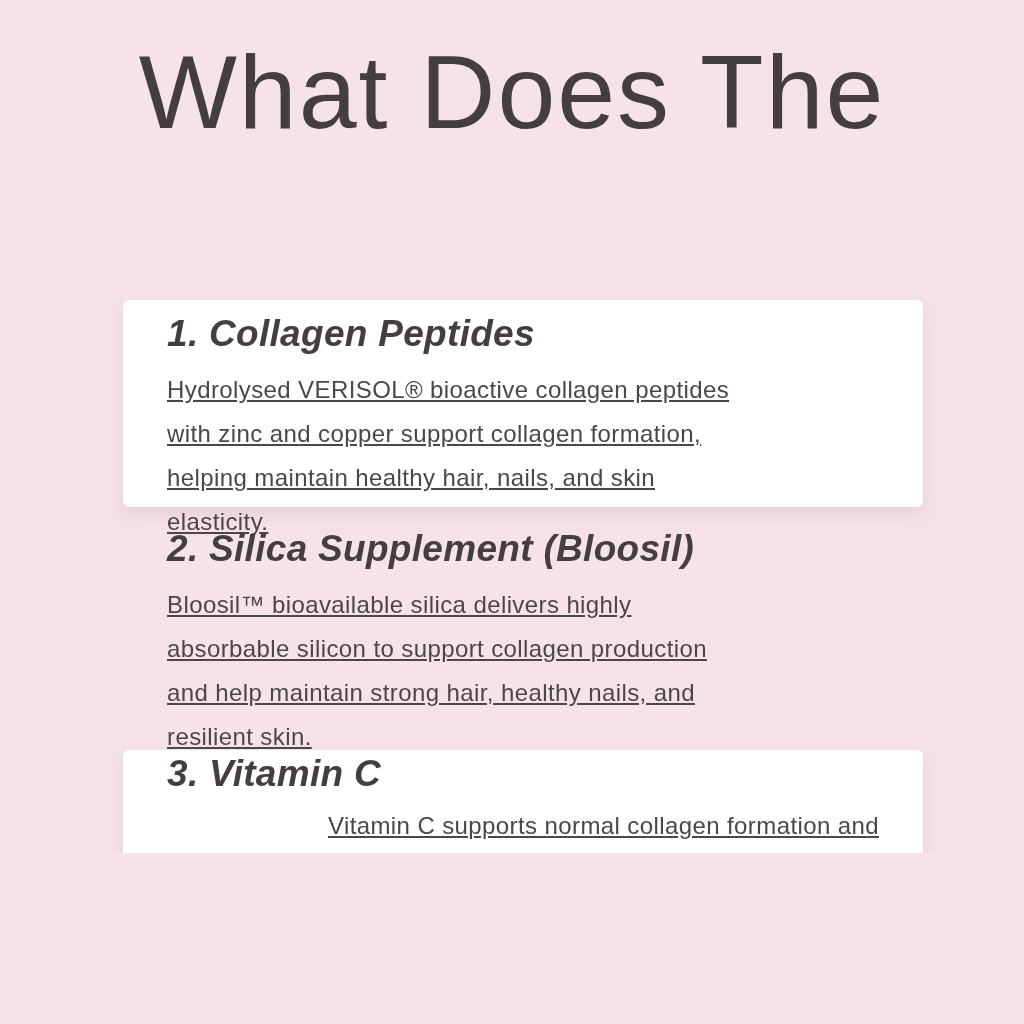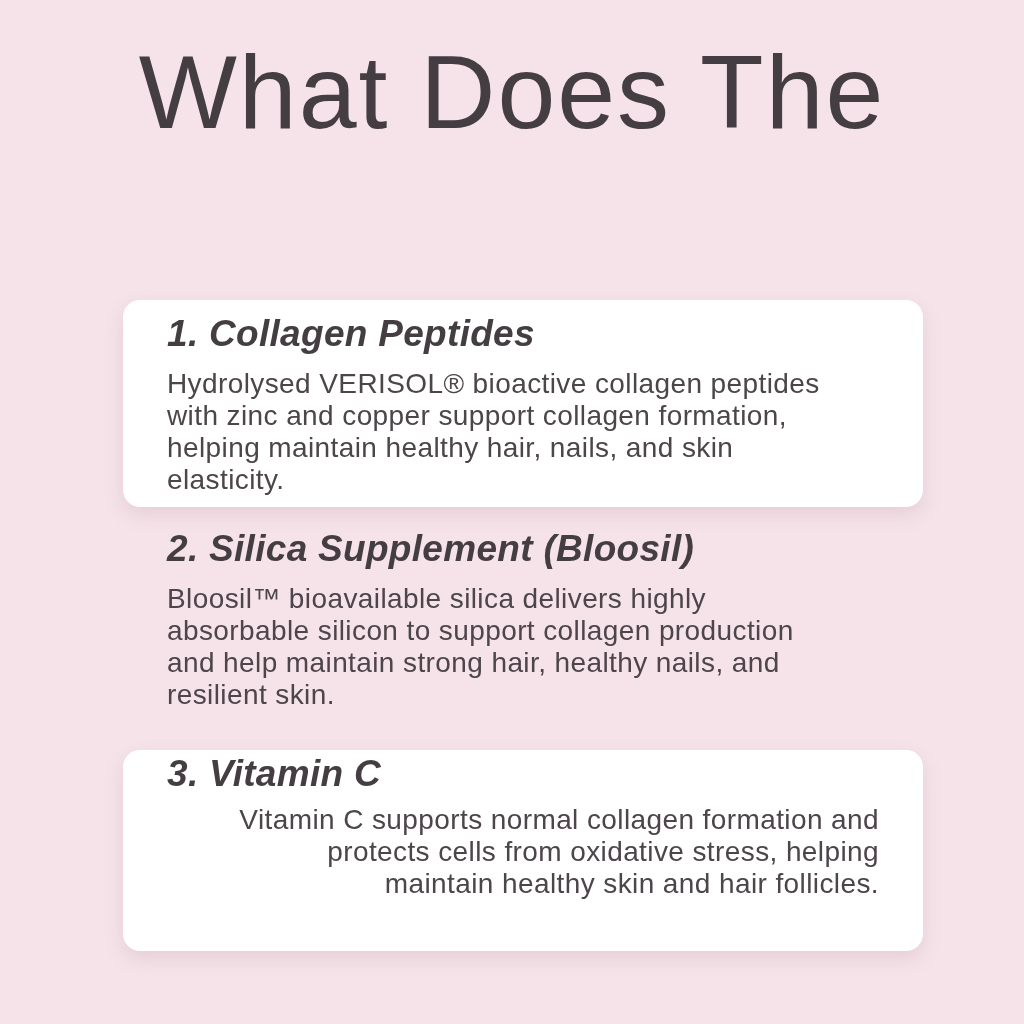--- a/index.html
+++ b/index.html
@@ -10,21 +10,21 @@
   }
   * { margin: 0; padding: 0; box-sizing: border-box; }
   html, body { width: 1024px; height: 1024px; }
   body {
     font-family: "Liberation Sans", "DejaVu Sans", sans-serif;
     background: var(--bg);
   }
   .page {
     position: relative;
     width: 1024px;
-    height: 1024px;
+    height: 853px;
     background: var(--bg);
     overflow: hidden;
   }
   .title-block {
     position: absolute;
     top: 40px;
     left: 0;
     width: 1024px;
     text-align: center;
     color: var(--heading);
@@ -43,38 +43,39 @@
     letter-spacing: 1px;
   }
   .section {
     position: absolute;
     left: 123px;
     width: 800px;
     padding: 14px 44px 0 44px;
   }
   .section.card {
     background: var(--card);
-    border-radius: 17px;
+    border-radius: 6px;
     box-shadow: 0 8px 18px rgba(183, 143, 153, 0.22);
   }
   .section-heading {
     font-size: 37px;
     font-weight: 700;
     font-style: italic;
     line-height: 44px;
     color: var(--heading);
     letter-spacing: 0.3px;
   }
   .section-body {
     margin-top: 12px;
-    font-size: 28px;
-    line-height: 32px;
+    font-size: 24px;
+    line-height: 44px;
     color: var(--body);
     letter-spacing: 0.4px;
     white-space: pre-line;
+    text-decoration: underline;
   }
   .section-1 { top: 300px; height: 207px; padding-top: 12px; }
   .section-2 { top: 527px; padding-top: 0; }
   .section-3 { top: 750px; height: 201px; padding-top: 2px; }
   .section-3 .section-body { margin-top: 8px; text-align: right; }
 </style>
 </head>
 <body>
 
 <div class="page">

